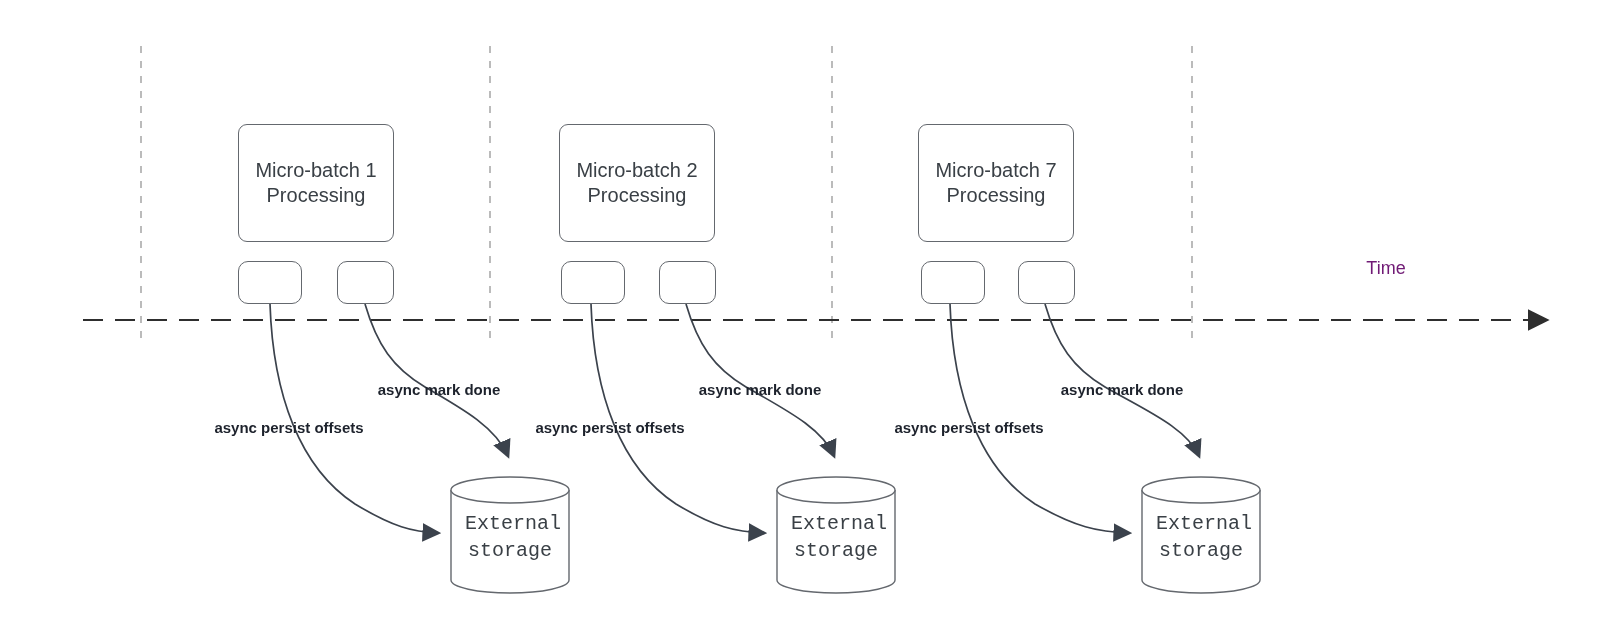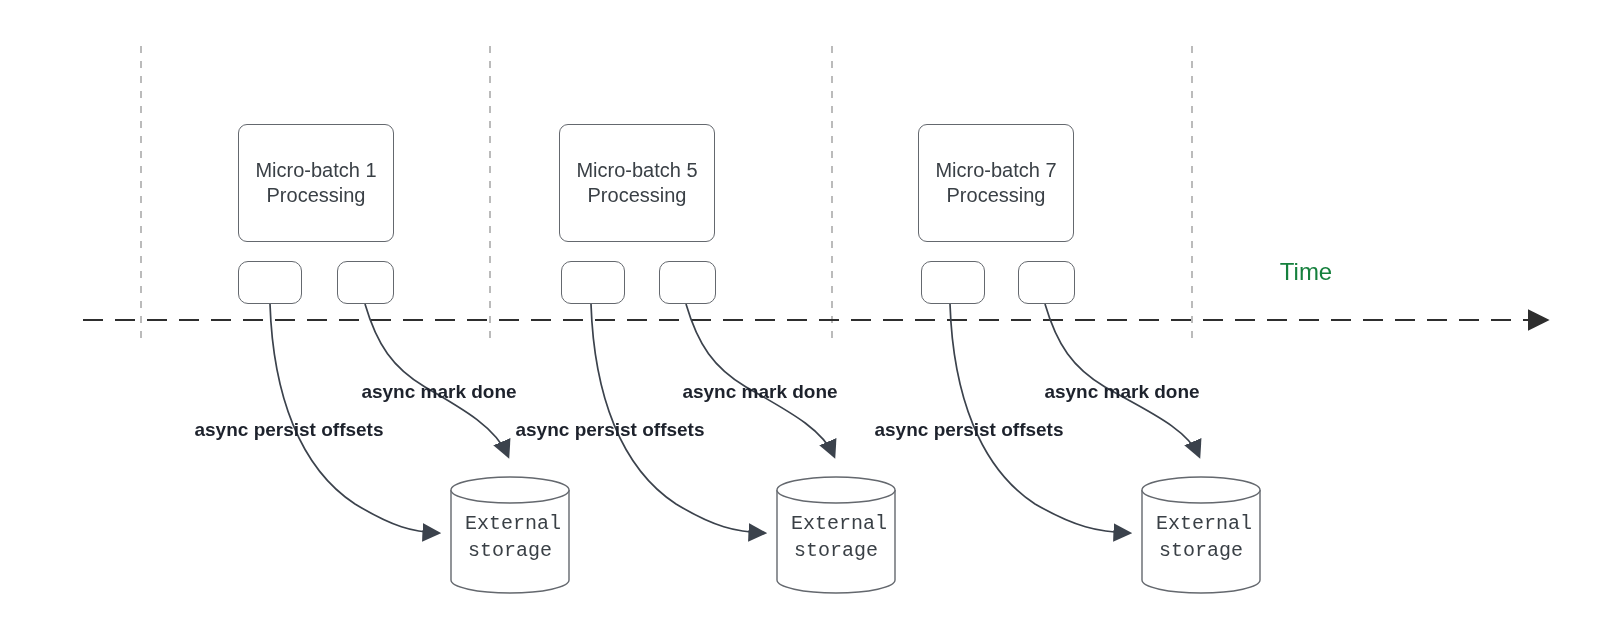--- a/index.html
+++ b/index.html
@@ -51,43 +51,43 @@
     border: 1.4px solid #64686e;
     border-radius: 10px;
   }
   .mini-rect.left  { width: 64px; }
   .mini-rect.right { width: 57px; }
 
   .edge-label {
     position: absolute;
     transform: translateX(-50%);
     white-space: nowrap;
-    font-size: 19px;
+    font-size: 15px;
     font-weight: 700;
     color: #1d222c;
   }
   .storage-label {
     position: absolute;
     width: 100px;
     transform: translateX(-50%);
     text-align: center;
     color: #3a4046;
     font-size: 20px;
     line-height: 1.35;
     font-family: Liberation Mono, monospace;
   }
   .storage-label .wrap { display: inline-block; width: 90px; }
 
   .time-label {
     position: absolute;
-    left: 1306px;
+    left: 1386px;
     top: 258px;
     transform: translateX(-50%);
-    font-size: 24px;
-    color: #15803d;
+    font-size: 18px;
+    color: #701a75;
     white-space: nowrap;
   }
 </style>
 </head>
 <body>
 
 <div class="stage">
 
   <svg class="underlay" viewBox="0 0 1600 642">
     <defs>
@@ -134,21 +134,21 @@
   </div>
   <div class="mini-rect left" style="left:238px"></div>
   <div class="mini-rect right" style="left:337px"></div>
   <div class="edge-label" style="left:289px; top:419px">async persist offsets</div>
   <div class="edge-label" style="left:439px; top:381px">async mark done</div>
   <div class="storage-label" style="left:510px; top:510px">
     <span class="wrap">External storage</span>
   </div>
 
   <div class="node-box" style="left:559px">
-    <span class="wrap">Micro-batch 5 Processing</span>
+    <span class="wrap">Micro-batch 2 Processing</span>
   </div>
   <div class="mini-rect left" style="left:561px"></div>
   <div class="mini-rect right" style="left:659px"></div>
   <div class="edge-label" style="left:610px; top:419px">async persist offsets</div>
   <div class="edge-label" style="left:760px; top:381px">async mark done</div>
   <div class="storage-label" style="left:836px; top:510px">
     <span class="wrap">External storage</span>
   </div>
 
   <div class="node-box" style="left:918px">

